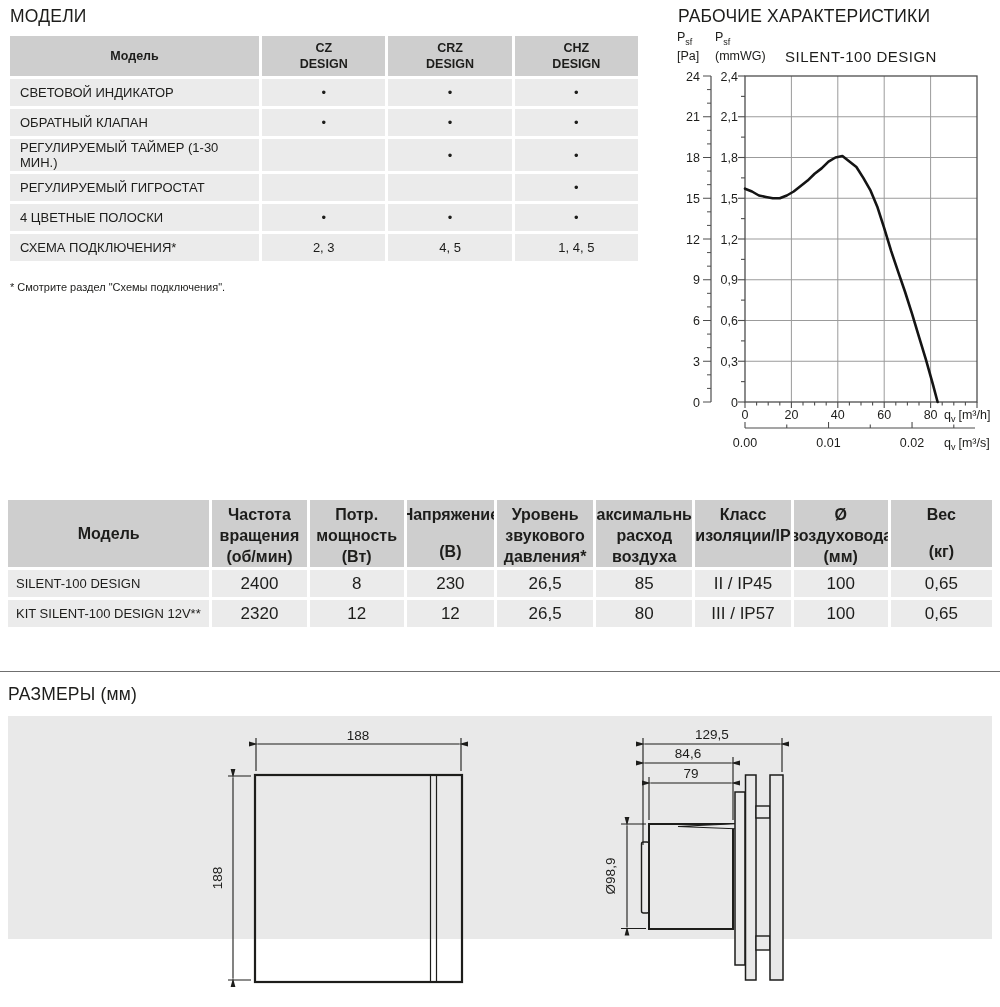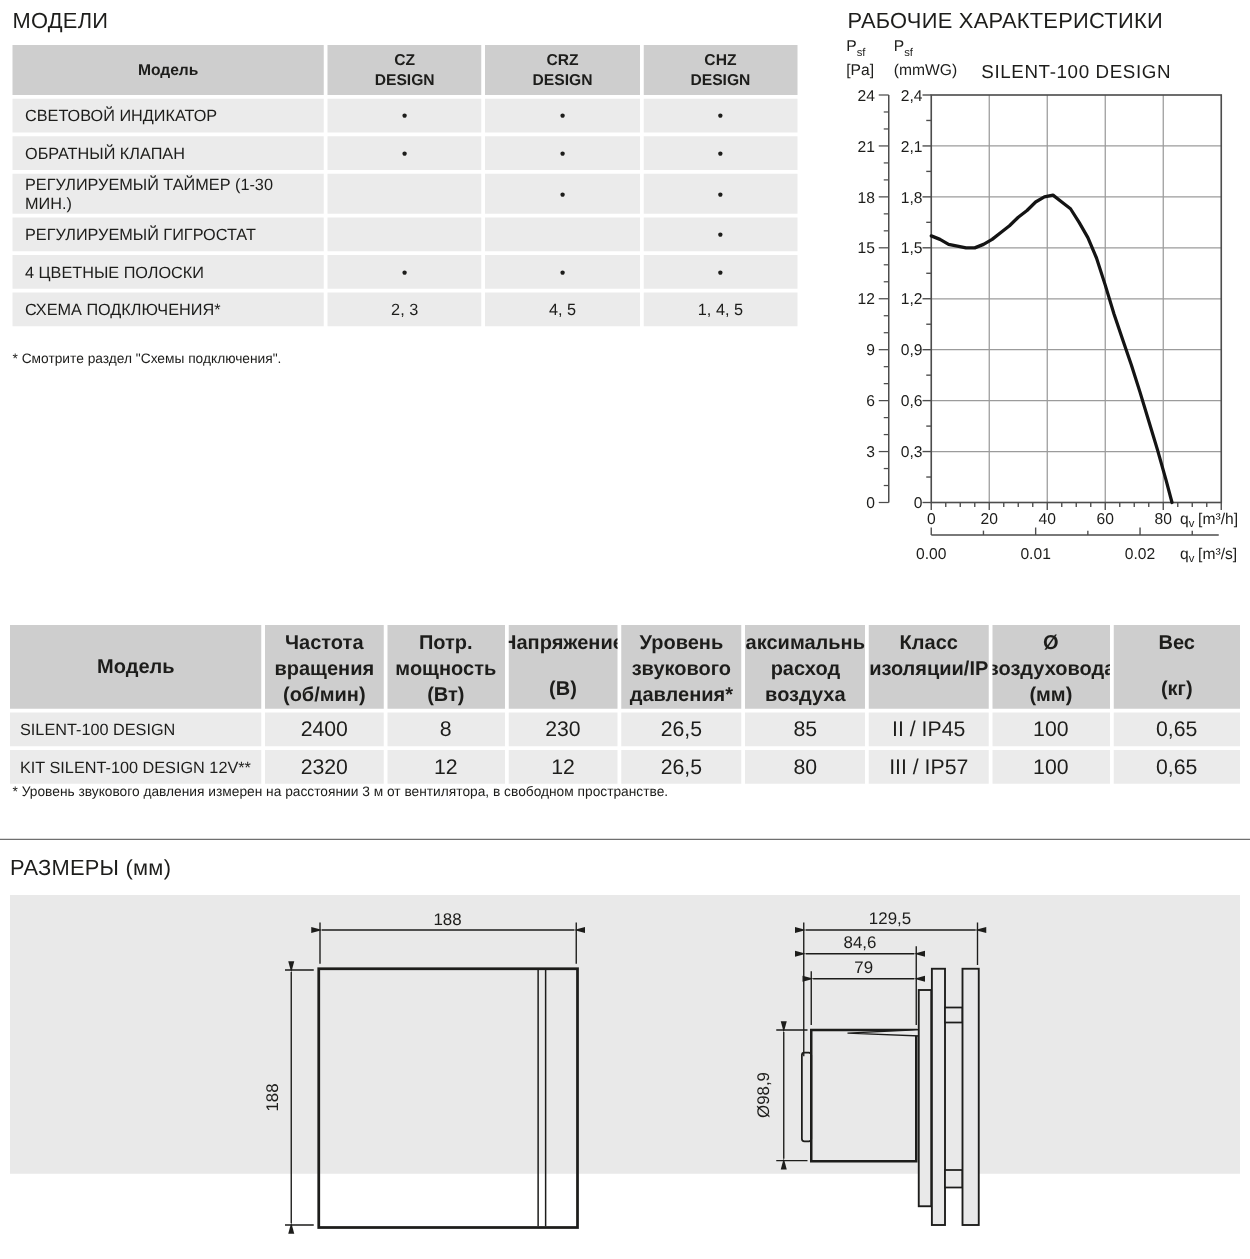--- a/index.html
+++ b/index.html
@@ -340,21 +340,20 @@
           <td class="ttd">12</td>
           <td class="ttd">26,5</td>
           <td class="ttd">80</td>
           <td class="ttd">III / IP57</td>
           <td class="ttd">100</td>
           <td class="ttd">0,65</td>
         </tr>
       </tbody>
   </table>
 
-  <div class="abs footnote" style="left:10px;top:626px;">* Уровень звукового давления измерен на расстоянии 3 м от вентилятора, в свободном пространстве.</div>
 
   <div id="rule" class="abs"></div>
 
   <div class="abs sec-title" style="left:8px;top:684px;">РАЗМЕРЫ (мм)</div>
 
   <div id="dims-panel" class="abs">
     <svg width="984" height="281" viewBox="8 716 984 281">
       <defs>
         <marker id="arr" orient="auto-start-reverse" markerUnits="userSpaceOnUse" markerWidth="10" markerHeight="8" refX="0.5" refY="2.8">
           <path d="M0,2.8 L9,0.4 L9,5.2 Z" fill="#1d1d1b"></path>

